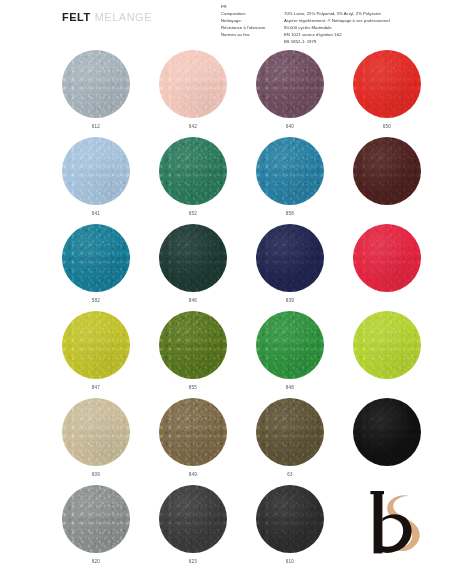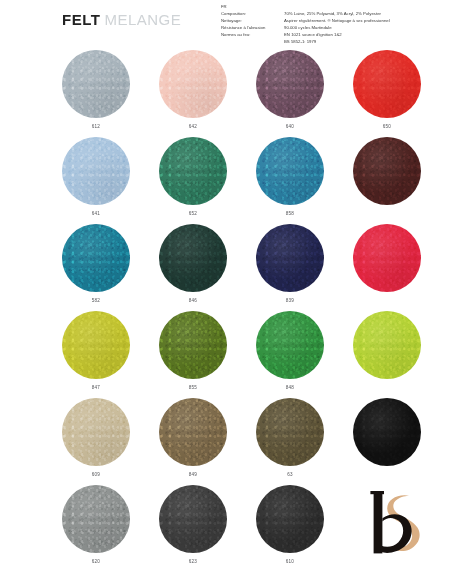--- a/index.html
+++ b/index.html
@@ -18,21 +18,21 @@
 
   
   .header {
     position: relative;
     height: 48px;
   }
   .brand {
     position: absolute;
     left: 62px;
     top: 11px;
-    font-size: 15px;
+    font-size: 11px;
     letter-spacing: 0.5px;
     white-space: nowrap;
   }
   .brand .felt {
     font-weight: bold;
     color: #222222;
   }
   .brand .melange {
     font-weight: normal;
     color: #cfd3d6;

